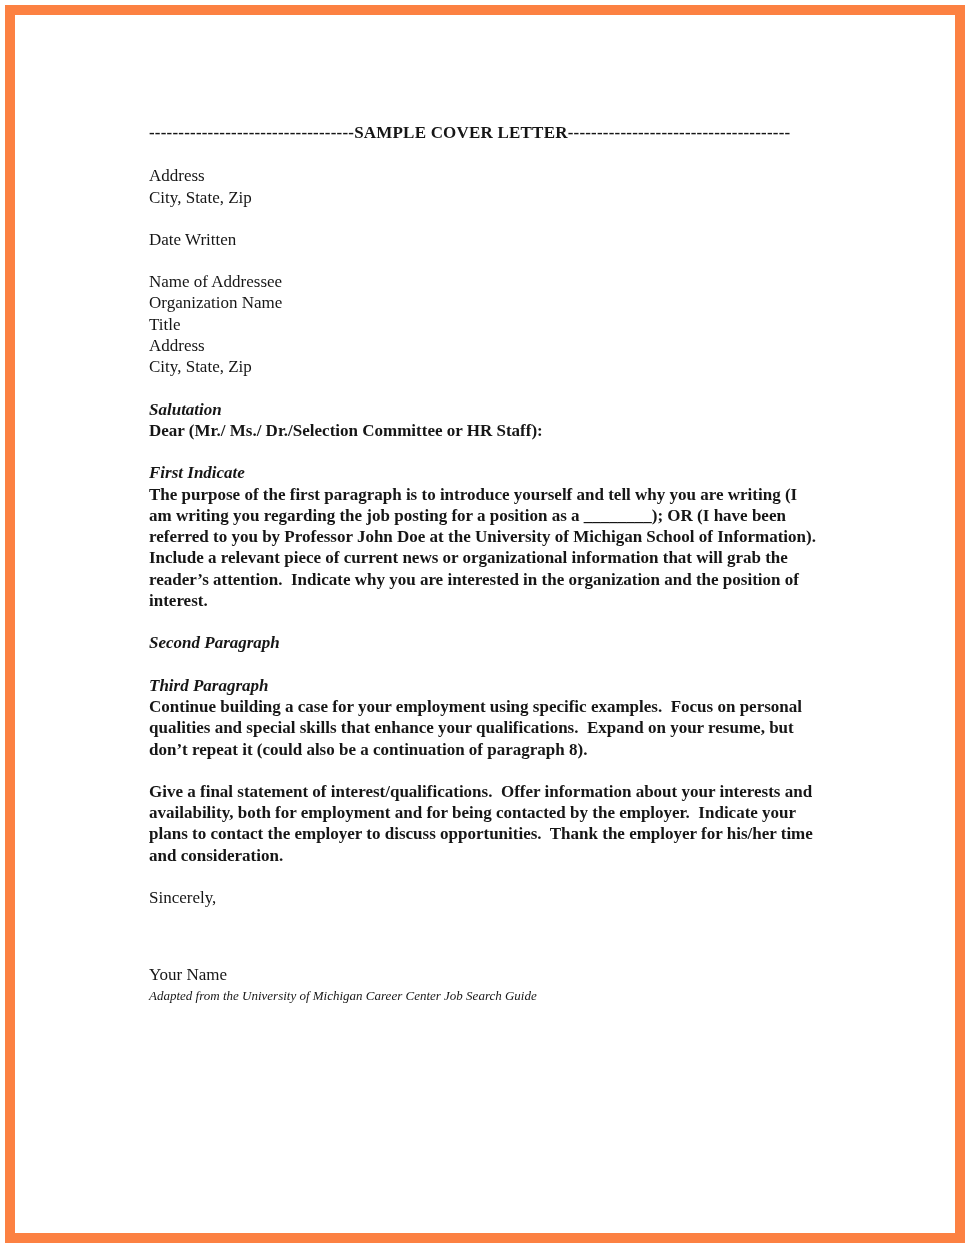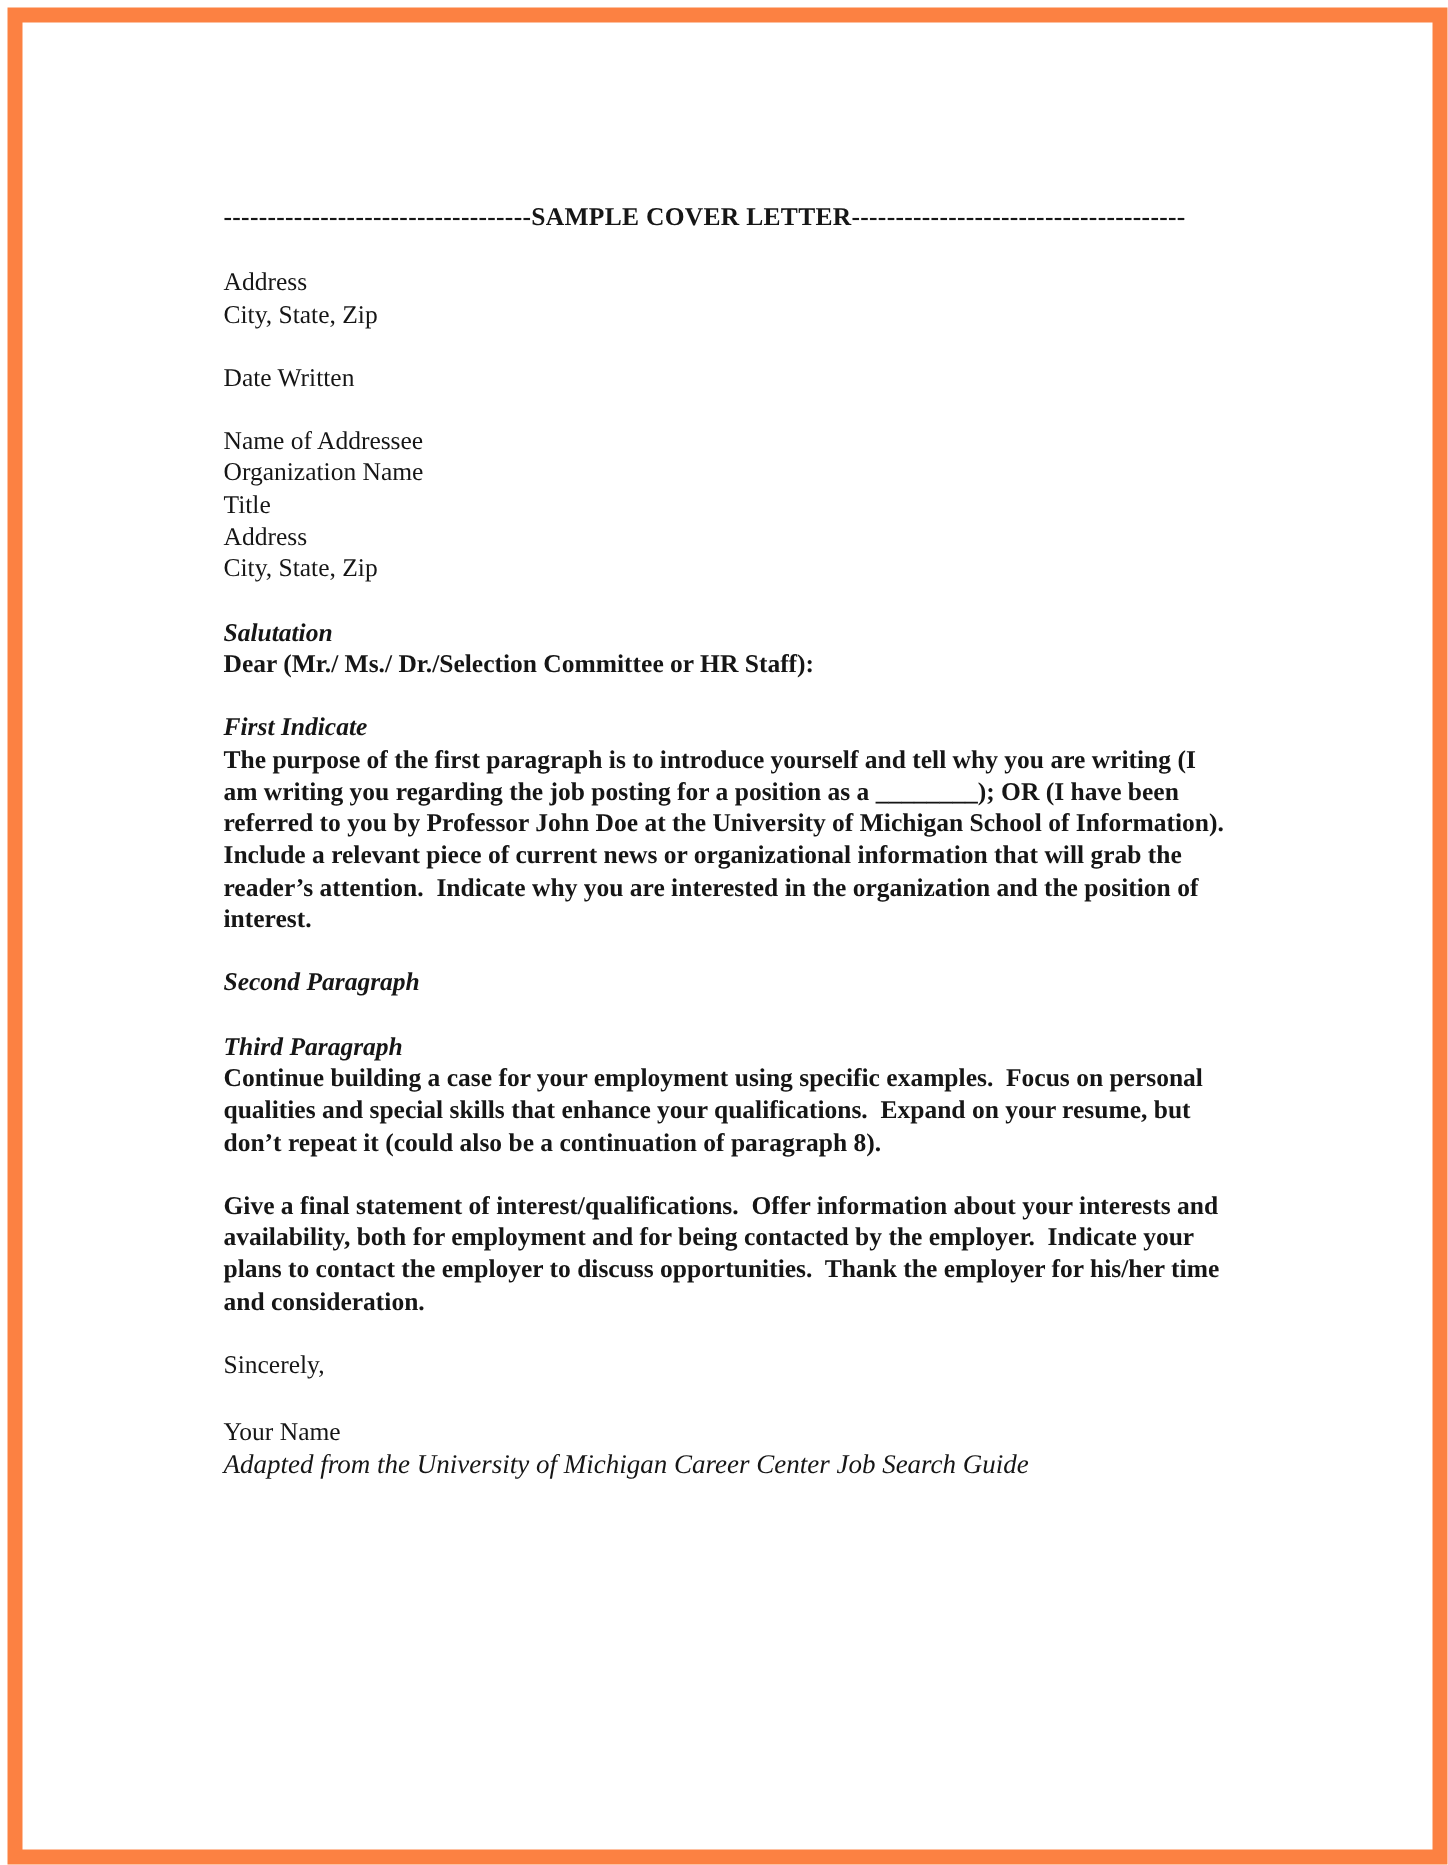--- a/index.html
+++ b/index.html
@@ -14,42 +14,42 @@
   }
   .frame {
     position: absolute;
     top: 5px; left: 5px; right: 0; bottom: 0;
     border: 10px solid #fc8142;
     pointer-events: none;
   }
   .letter {
     position: absolute;
     left: 149px;
-    top: 134px;
+    top: 122px;
     width: 672px;
     font-size: 17px;
     line-height: 21.3px;
   }
   .title {
     font-weight: bold;
     white-space: nowrap;
     letter-spacing: 0.2px;
     margin-bottom: 22px;
   }
   .block { margin-bottom: 21px; }
   .sec-h {
     font-weight: bold;
     font-style: italic;
     margin-top: 12px;
   }
   .sec-body { white-space: pre-wrap; font-weight: bold; }
-  .closing-block { margin-bottom: 24px; }
+  .closing-block { margin-bottom: 56px; }
   .attribution {
     font-style: italic;
-    font-size: 18px;
+    font-size: 13px;
     line-height: 20px;
   }
   .line { display: block; }
 </style>
 </head>
 <body>
 
 <div class="frame"></div>
 
 <div class="letter">

